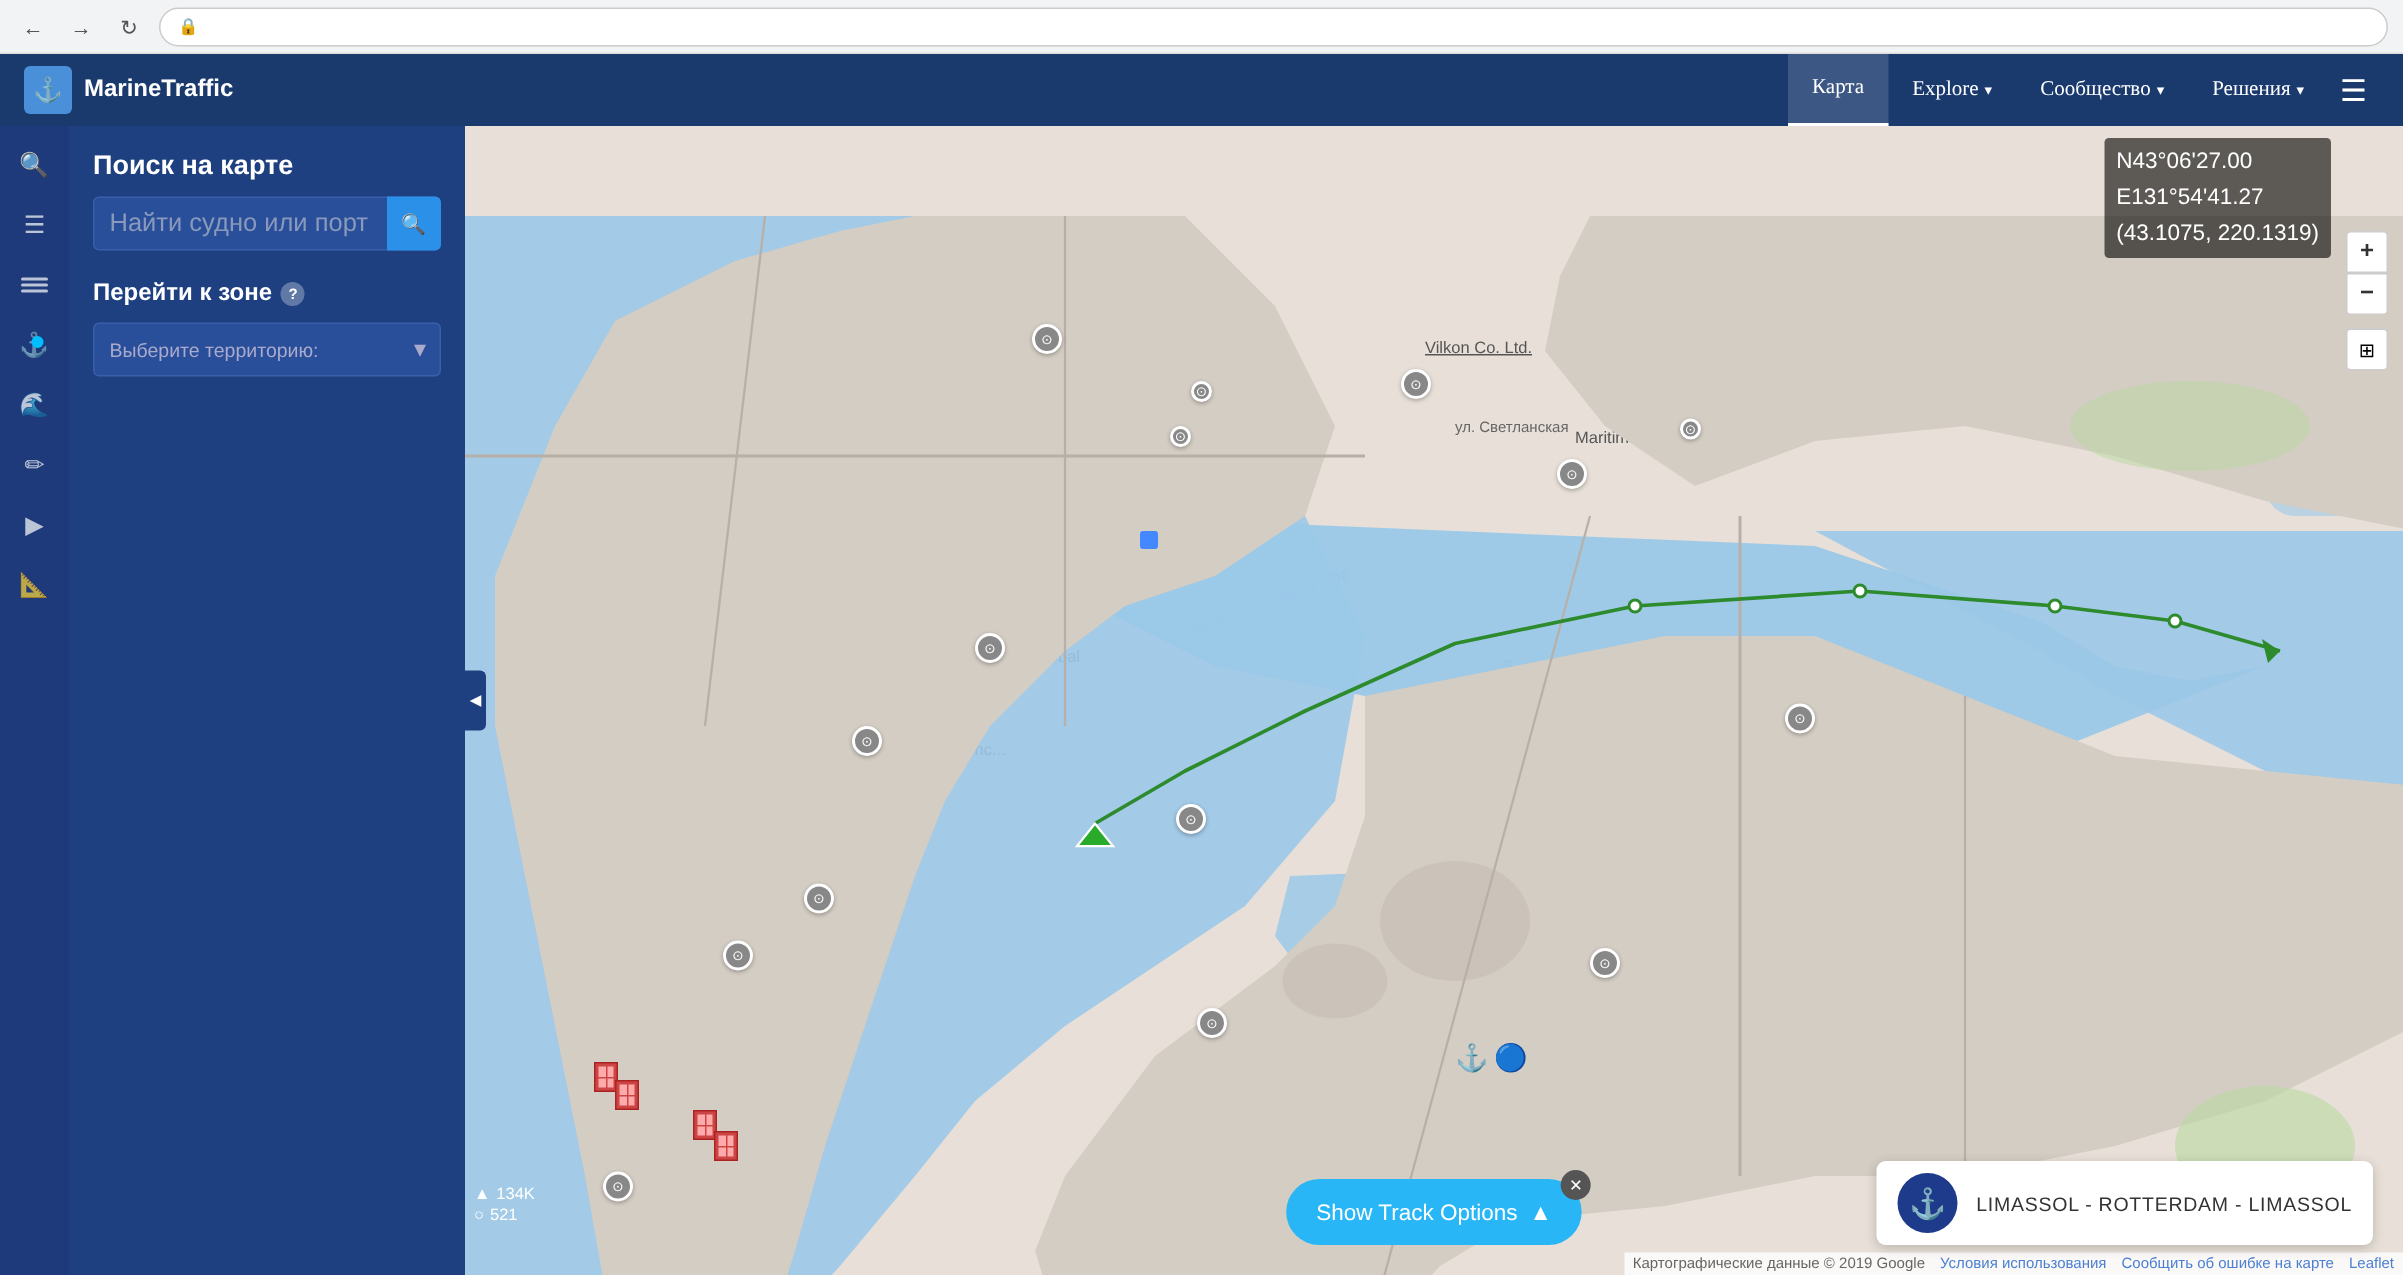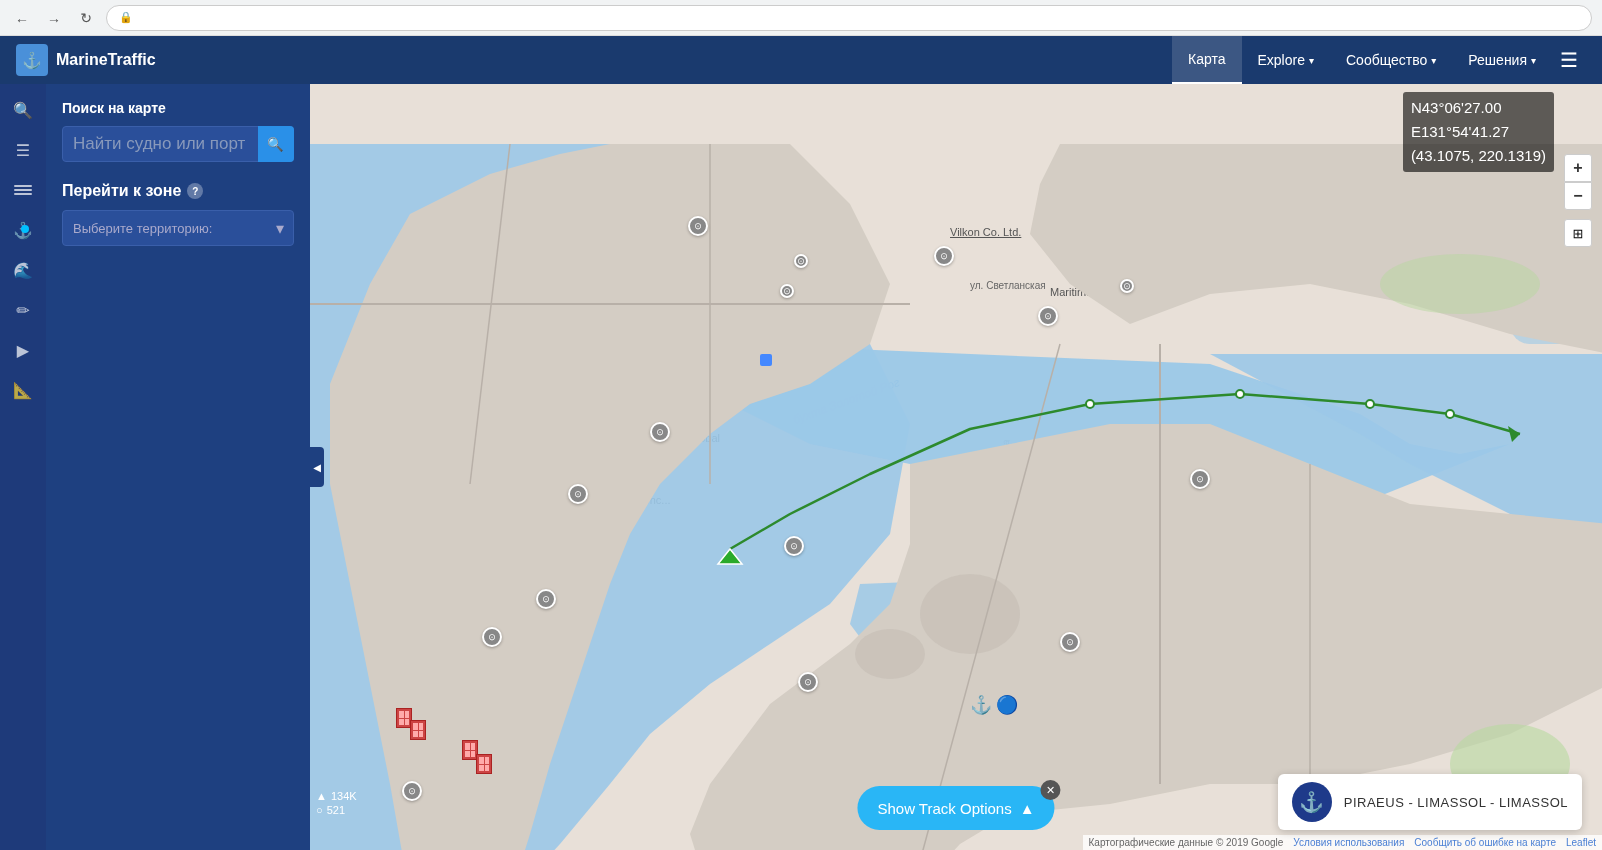--- a/index.html
+++ b/index.html
@@ -69,20 +69,21 @@
     .nav-spacer { flex: 1; }
     .nav-items { display: flex; align-items: center; gap: 0; }
     .nav-item {
       color: white;
       padding: 0 16px;
       height: 48px;
       display: flex; align-items: center;
       font-size: 14px;
       cursor: pointer;
       gap: 4px;
+      font-family: Liberation Serif, serif;
     }
     .nav-item.active { background: rgba(255,255,255,0.15); border-bottom: 2px solid white; }
     .chevron { font-size: 10px; }
     .nav-right { margin-left: auto; color: white; font-size: 20px; cursor: pointer; padding: 0 8px; }
 
     
     .main-content { display: flex; flex: 1; overflow: hidden; }
 
     
     .sidebar {
@@ -126,21 +127,21 @@
       position: absolute;
       top: 4px; right: 4px;
       width: 8px; height: 8px;
       background: #00bfff;
       border-radius: 50%;
     }
 
     .search-section { margin-bottom: 20px; }
     .search-title {
       color: white;
-      font-size: 14px;
+      font-size: 18px;
       font-weight: bold;
       margin-bottom: 10px;
     }
     .search-input-wrapper {
       position: relative;
       display: flex;
       align-items: center;
     }
     .search-input {
       width: 100%;
@@ -693,21 +694,21 @@
         <div class="show-track-bar">
           <span>Show Track Options</span>
           <span>▲</span>
           <div class="track-close-btn">✕</div>
         </div>
 
         <div class="ad-banner">
           <div class="ad-logo">
             <span style="font-size:20px;">⚓</span>
           </div>
-          <div class="ad-text">PIRAEUS  -  LIMASSOL  -  LIMASSOL</div>
+          <div class="ad-text">LIMASSOL  -  ROTTERDAM  -  LIMASSOL</div>
         </div>
 
         <div class="map-credits">
           <span>Картографические данные © 2019 Google</span>
           <a href="#">Условия использования</a>
           <a href="#">Сообщить об ошибке на карте</a>
           <a href="#">Leaflet</a>
         </div>
 
       </div>

